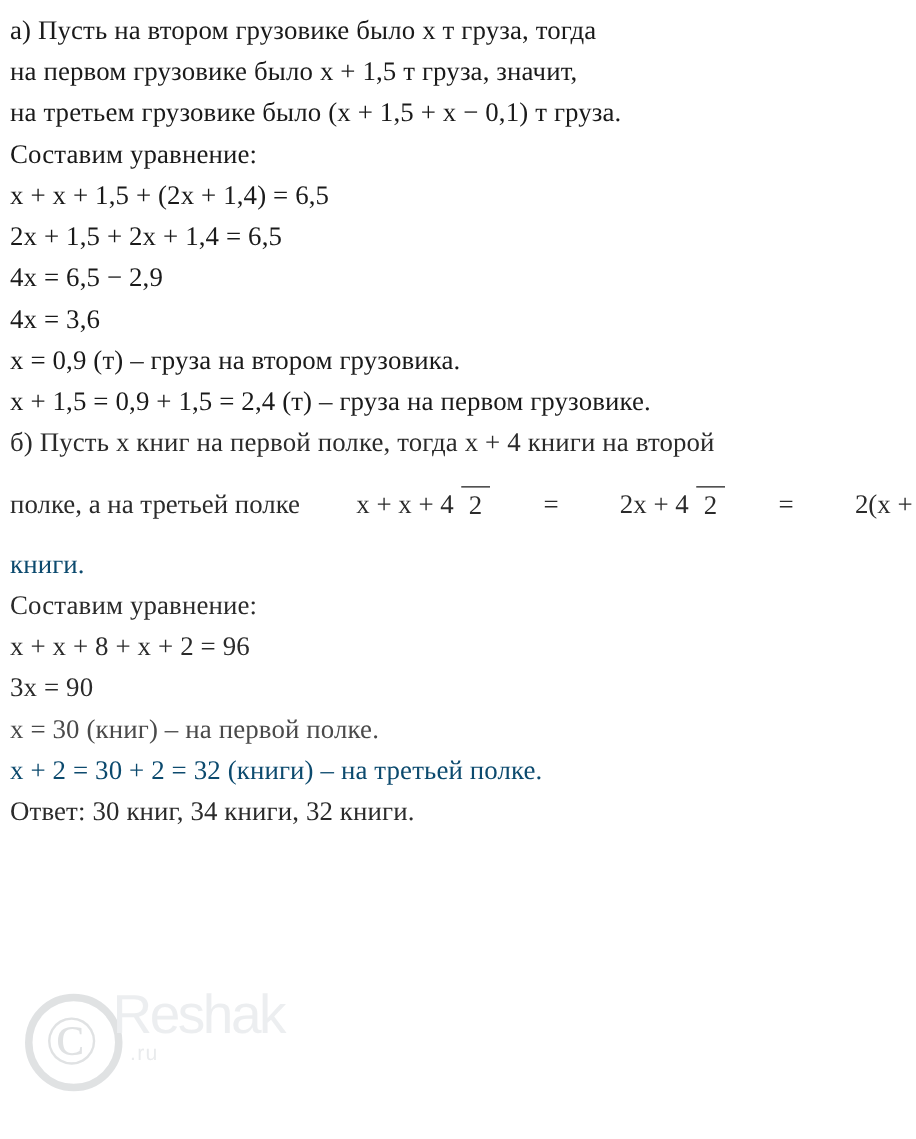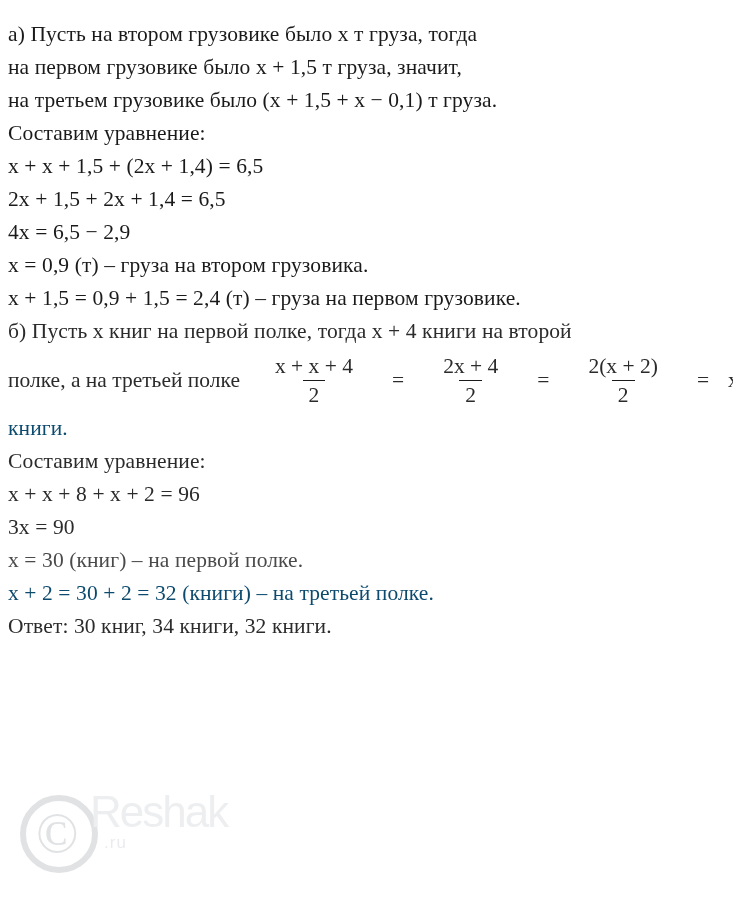--- a/index.html
+++ b/index.html
@@ -17,21 +17,21 @@
   }
   #page {
     position: relative;
     width: 733px;
     height: 911px;
     padding: 0;
     box-sizing: border-box;
   }
   .solution {
     position: absolute;
-    top: 18px;
+    top: 8px;
     left: 8px;
     width: 717px;
   }
   .line {
     font-size: 21.5px;
     line-height: 33px;
     white-space: nowrap;
     letter-spacing: 0.1px;
   }
 
@@ -43,25 +43,25 @@
     line-height: 30px;
     height: 64px;
     white-space: nowrap;
     gap: 15px;
   }
   .fracline .txt {
     display: inline-block;
   }
   .frac {
     display: inline-flex;
-    flex-direction: column;
+    flex-direction: row;
     align-items: center;
     justify-content: center;
     vertical-align: middle;
-    margin: 0 14px;
+    margin: 0 24px;
   }
   .frac .num {
     padding: 0 6px 1px 6px;
     font-size: 21.5px;
     line-height: 26px;
   }
   .frac .den {
     padding: 1px 6px 0 6px;
     font-size: 21.5px;
     line-height: 26px;
@@ -132,20 +132,21 @@
 
   <div class="solution">
 
     <div class="line">а) Пусть на втором грузовике было x т груза, тогда</div>
     <div class="line">на первом грузовике было x + 1,5 т груза, значит,</div>
     <div class="line">на третьем грузовике было (x + 1,5 + x − 0,1) т груза.</div>
     <div class="line">Составим уравнение:</div>
     <div class="line">x + x + 1,5 + (2x + 1,4) = 6,5</div>
     <div class="line">2x + 1,5 + 2x + 1,4 = 6,5</div>
     <div class="line">4x = 6,5 − 2,9</div>
+    <div class="line">4x = 3,6</div>
     <div class="line">x = 0,9 (т) – груза на втором грузовика.</div>
     <div class="line">x + 1,5 = 0,9 + 1,5 = 2,4 (т) – груза на первом грузовике.</div>
 
     <div class="line fade1">б) Пусть x книг на первой полке, тогда x + 4 книги на второй</div>
 
     <div class="fracline fade1">
       <span class="txt">полке, а на третьей полке</span>
       <span class="frac">
         <span class="num">x + x + 4</span>
         <span class="den">2</span>

